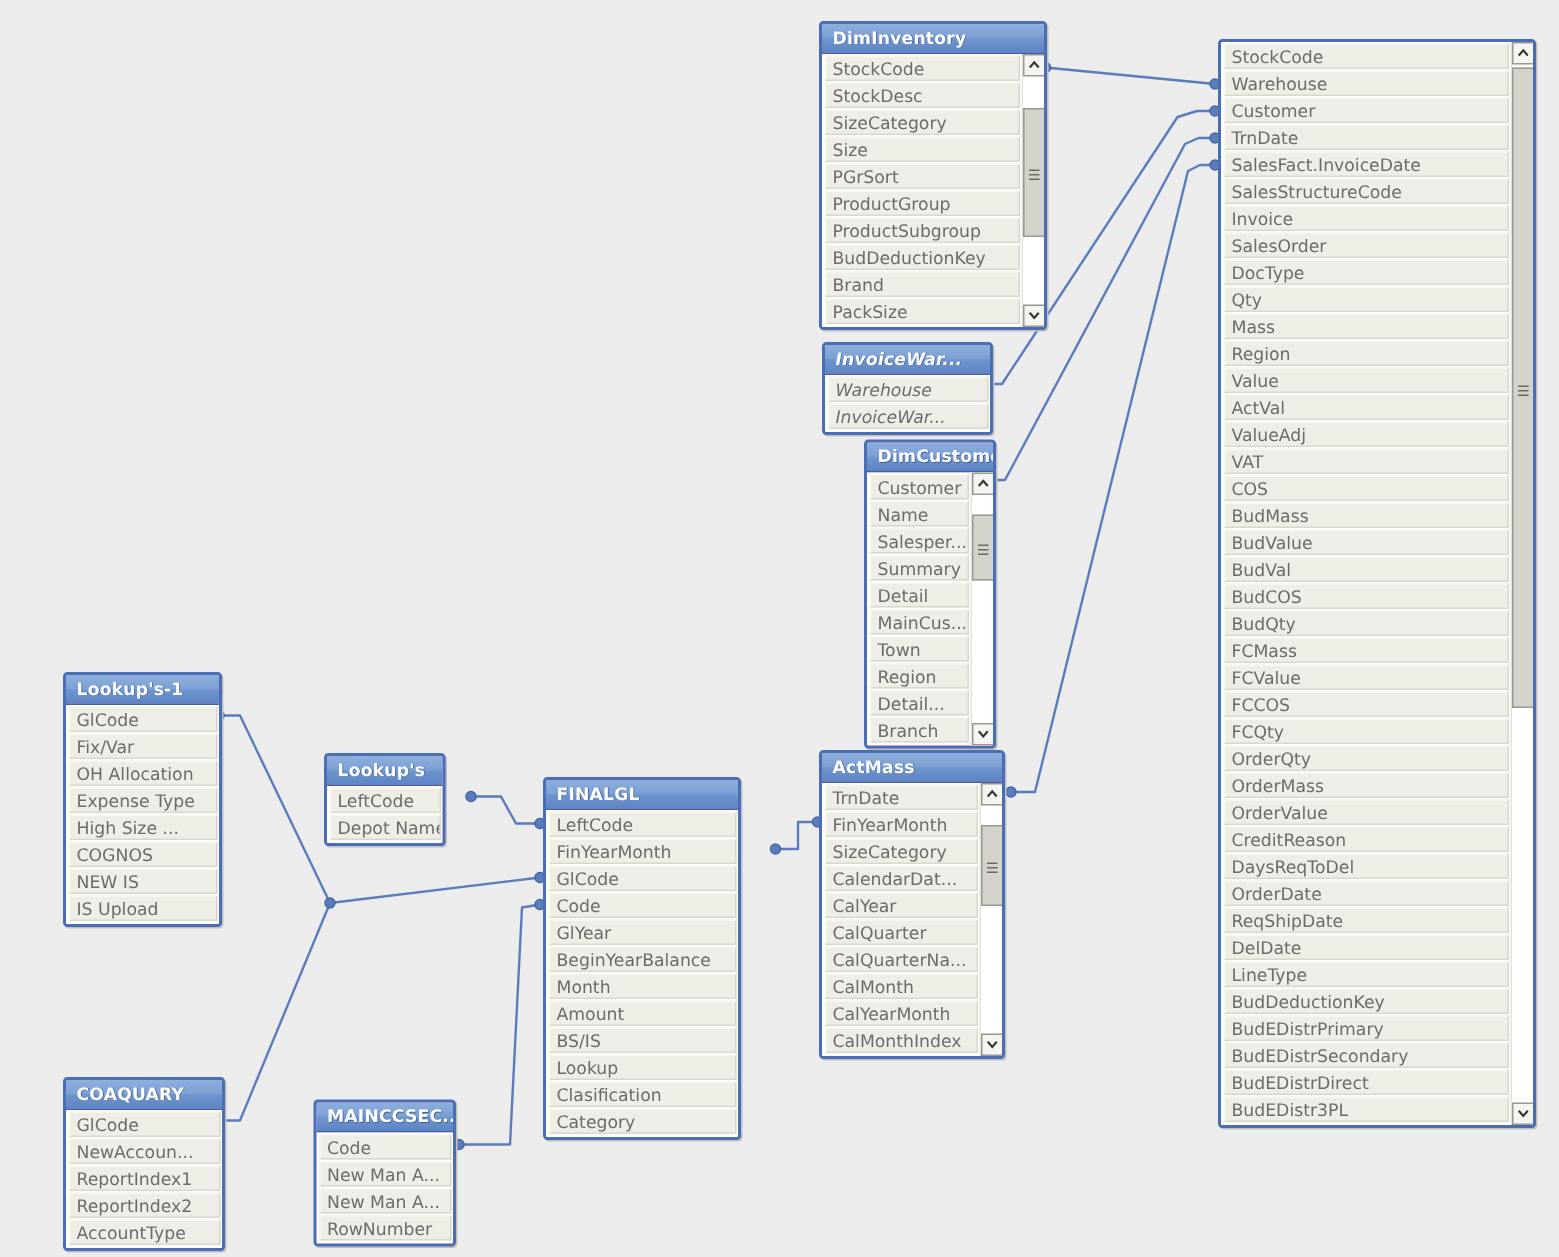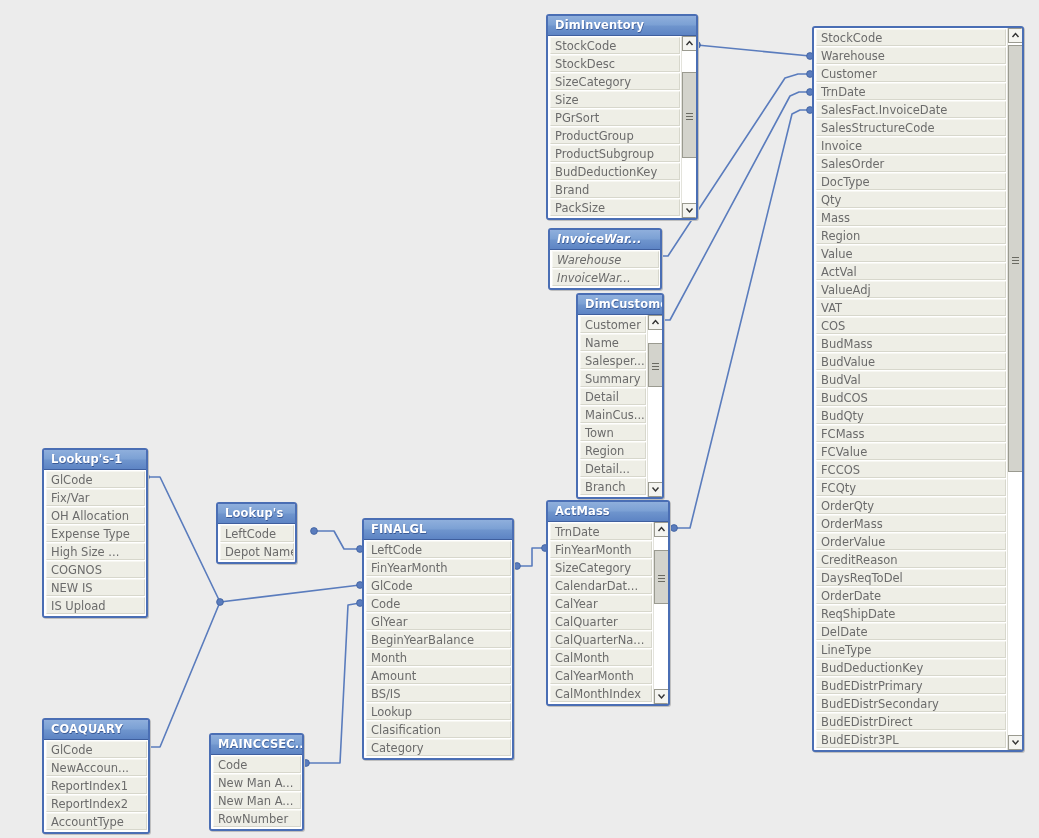--- a/index.html
+++ b/index.html
@@ -361,21 +361,21 @@
       <div class="tbl-title">MAINCCSEC...</div>
       <div class="tbl-body">
         <div class="tbl-fields">
           <div class="fld" title="Code">Code</div>
           <div class="fld" title="New Man A...">New Man A...</div>
           <div class="fld" title="New Man A...">New Man A...</div>
           <div class="fld" title="RowNumber">RowNumber</div>
         </div>
       </div>
     </div>
-    <div class="tbl" style="left: 362px; top: 518px; width: 152px;">
+    <div class="tbl" style="left: 362px; top: 518px; width: 132px;">
       <div class="tbl-title">FINALGL</div>
       <div class="tbl-body">
         <div class="tbl-fields">
           <div class="fld" title="LeftCode">LeftCode</div>
           <div class="fld" title="FinYearMonth">FinYearMonth</div>
           <div class="fld" title="GlCode">GlCode</div>
           <div class="fld" title="Code">Code</div>
           <div class="fld" title="GlYear">GlYear</div>
           <div class="fld" title="BeginYearBalance">BeginYearBalance</div>
           <div class="fld" title="Month">Month</div>

